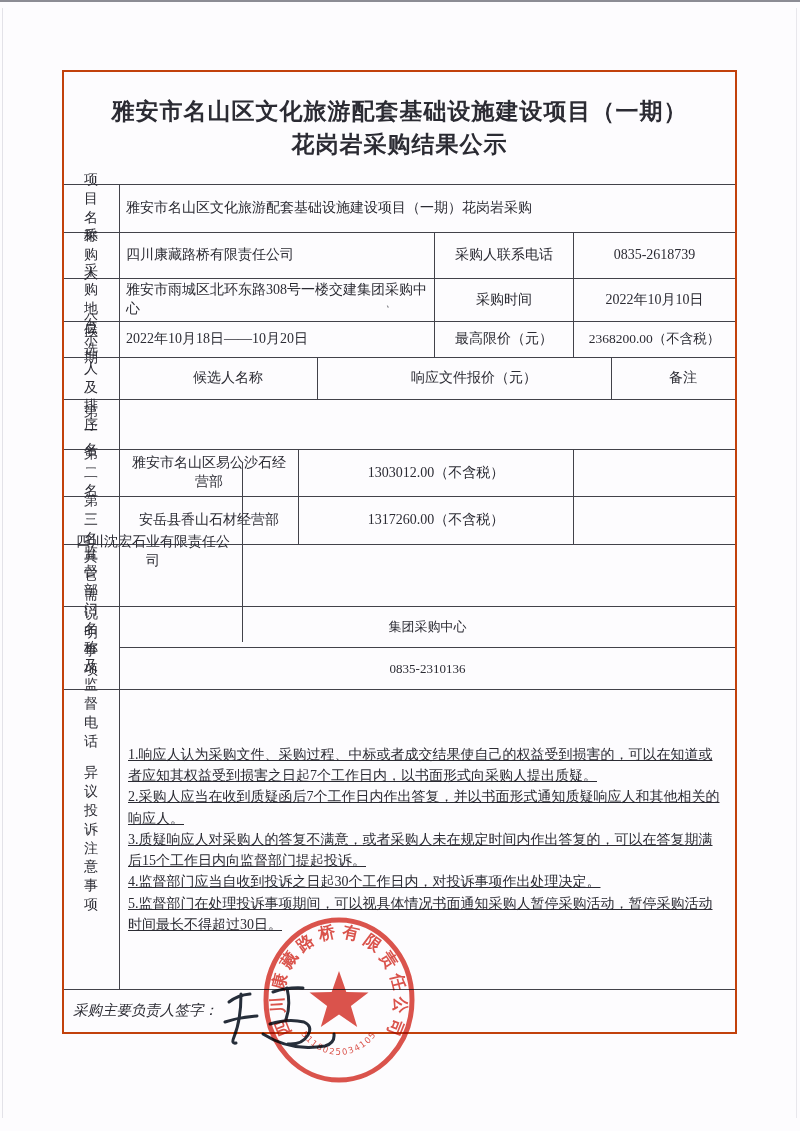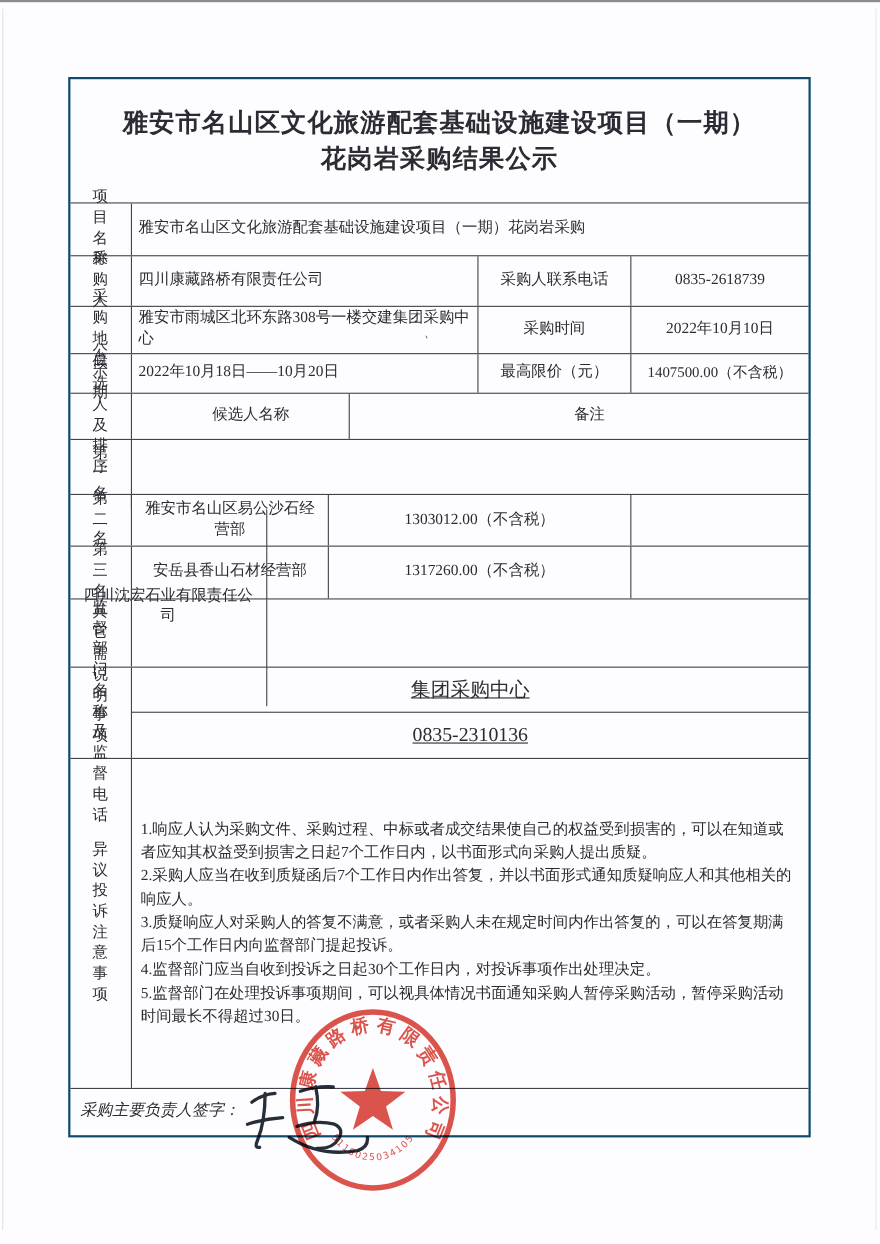--- a/index.html
+++ b/index.html
@@ -9,21 +9,21 @@
     font-family:"Liberation Serif","DejaVu Serif",serif;
     color:#2b2b33;
     overflow:hidden;
   }
   .scan-top-edge{position:absolute;left:0;top:0;width:800px;height:2px;background:#8c8c94;}
   .scan-left-edge{position:absolute;left:2px;top:8px;width:1px;height:1110px;background:#e3e2e8;}
   .scan-right-edge{position:absolute;right:3px;top:8px;width:1px;height:1110px;background:#e8e7ec;}
 
   .tbl{
     position:absolute;left:62px;top:70px;width:675px;
-    border:2px solid #0c4a6e;box-sizing:border-box;background:transparent;
+    border:2px solid #c2410c;box-sizing:border-box;background:transparent;
   }
   .row{display:flex;border-bottom:1.5px solid #42424a;box-sizing:border-box;}
   .row:last-child{border-bottom:none;}
   .cell{
     box-sizing:border-box;border-right:1.5px solid #42424a;
     display:flex;align-items:center;
     padding:3px 6px;font-size:14px;line-height:1.35;
   }
   .cell.last{border-right:none;}
   .lab{width:56px;flex:0 0 56px;padding:3px 20px;}
@@ -54,28 +54,28 @@
   .w-rank{width:56px;flex:0 0 56px;}
   .w-cname{width:179px;flex:0 0 179px;}
   .w-bid{width:275px;flex:0 0 275px;}
   .w-remark{width:165px;flex:1 1 auto;}
   .w-content{width:619px;flex:1 1 auto;}
 
   .price-tight{font-size:13.5px;line-height:1.25;padding:1px 4px;}
 
   .sup-right{display:flex;flex-direction:column;width:619px;flex:1 1 auto;}
   .sup-sub{flex:1 1 50%;display:flex;align-items:center;justify-content:center;
-           box-sizing:border-box;font-size:18px;text-decoration:underline;}
+           box-sizing:border-box;font-size:13px;}
   .sup-sub.first{border-bottom:1.5px solid #42424a;}
 
   .objection-content{
     flex-direction:column;justify-content:center;align-items:flex-start;
     padding:8px 10px 8px 8px;
   }
-  .objection-content div{font-size:14px;line-height:1.52;text-align:left;}
+  .objection-content div{font-size:14px;line-height:1.52;text-align:left;text-decoration:underline;}
 
   .sig-cell{width:100%;padding-left:9px;font-size:14.5px;font-style:italic;}
 
   .pen-tick{position:absolute;left:386px;top:296px;font-size:11px;color:#3a3a42;transform:rotate(12deg);}
 
   .seal-wrap{position:absolute;left:250px;top:905px;width:180px;height:190px;
              mix-blend-mode:multiply;opacity:0.85;pointer-events:none;}
   .sig-wrap{position:absolute;left:215px;top:972px;width:150px;height:100px;
             mix-blend-mode:multiply;pointer-events:none;}
 </style>
@@ -111,26 +111,27 @@
     <div class="cell lab left">采购地点</div>
     <div class="cell w-val1 val-left">雅安市雨城区北环东路308号一楼交建集团采购中心</div>
     <div class="cell w-lab2 val-center">采购时间</div>
     <div class="cell w-val2 val-center last">2022年10月10日</div>
   </div>
 
   <div class="row r-publicity">
     <div class="cell lab center">公示期</div>
     <div class="cell w-val1 val-left">2022年10月18日——10月20日</div>
     <div class="cell w-lab2 val-center">最高限价（元）</div>
-    <div class="cell w-val2 val-center price-tight last">1407500.00（不含税）</div>
+    <div class="cell w-val2 val-center price-tight last">2368200.00（不含税）</div>
   </div>
 
   <div class="row r-candhead">
     <div class="cell w-rank lab left">候选人及排序</div>
     <div class="cell w-cname val-center">候选人名称</div>
+    <div class="cell w-bid val-center">响应文件报价（元）</div>
     <div class="cell w-remark val-center last">备注</div>
   </div>
 
   <div class="row r-cand1">
     <div class="cell w-rank lab center">第一名</div>
     <div class="cell w-cname val-center">四川沈宏石业有限责任公司</div>
     <div class="cell w-remark val-center last"></div>
   </div>
 
   <div class="row r-cand2">

